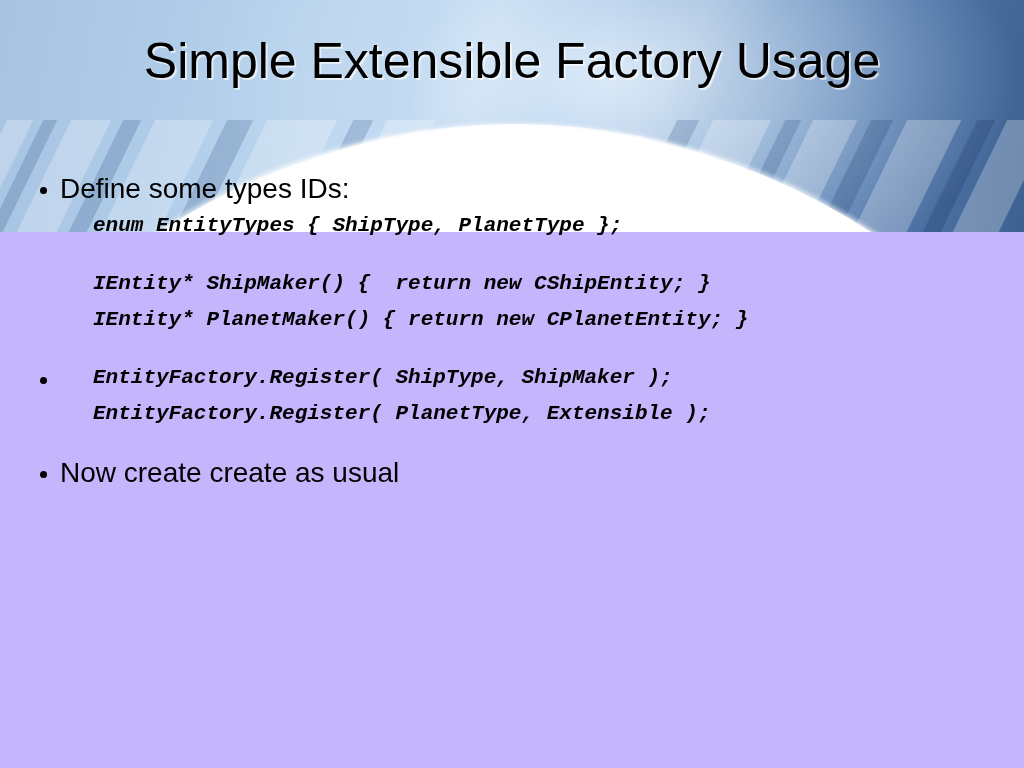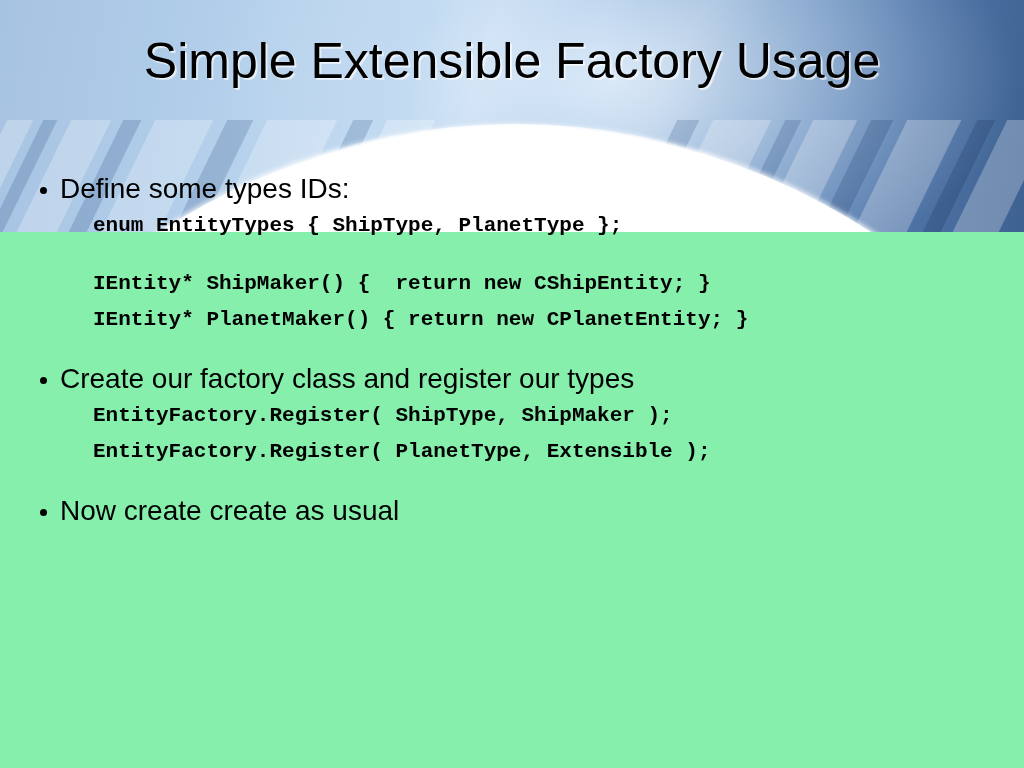--- a/index.html
+++ b/index.html
@@ -8,21 +8,21 @@
     background: #ffffff;
   }
   body {
     font-family: "Liberation Sans", sans-serif;
   }
   .slide {
     position: relative;
     width: 1024px;
     height: 768px;
     overflow: hidden;
-    background: #86efac;
+    background: #c4b5fd;
   }
 
   
   .banner {
     position: absolute;
     left: 0;
     top: 0;
     width: 1024px;
     height: 232px;
     overflow: hidden;
@@ -153,20 +153,21 @@
     background: #000000;
   }
   .code-line {
     padding-left: 93px;
     font-family: "Liberation Mono", "DejaVu Sans Mono", monospace;
     font-weight: bold;
     font-size: 21px;
     line-height: 36px;
     color: #000000;
     white-space: pre;
+    font-style: italic;
   }
 </style>
 </head>
 <body>
 
 <div class="slide">
 
   <div class="banner">
     <div class="banner-gradient"></div>
     <div class="banner-vignette"></div>
@@ -209,21 +210,20 @@
     </div>
 
     <div class="block">
       <div class="code-line">IEntity* ShipMaker() {  return new CShipEntity; }</div>
       <div class="code-line">IEntity* PlanetMaker() { return new CPlanetEntity; }</div>
     </div>
 
     <div class="block">
       <div class="bullet-line">
         <span class="bullet-dot"></span>
-        <span>Create our factory class and register our types</span>
       </div>
       <div class="code-line">EntityFactory.Register( ShipType, ShipMaker );</div>
       <div class="code-line">EntityFactory.Register( PlanetType, Extensible );</div>
     </div>
 
     <div class="block">
       <div class="bullet-line">
         <span class="bullet-dot"></span>
         <span>Now create create as usual</span>
       </div>

